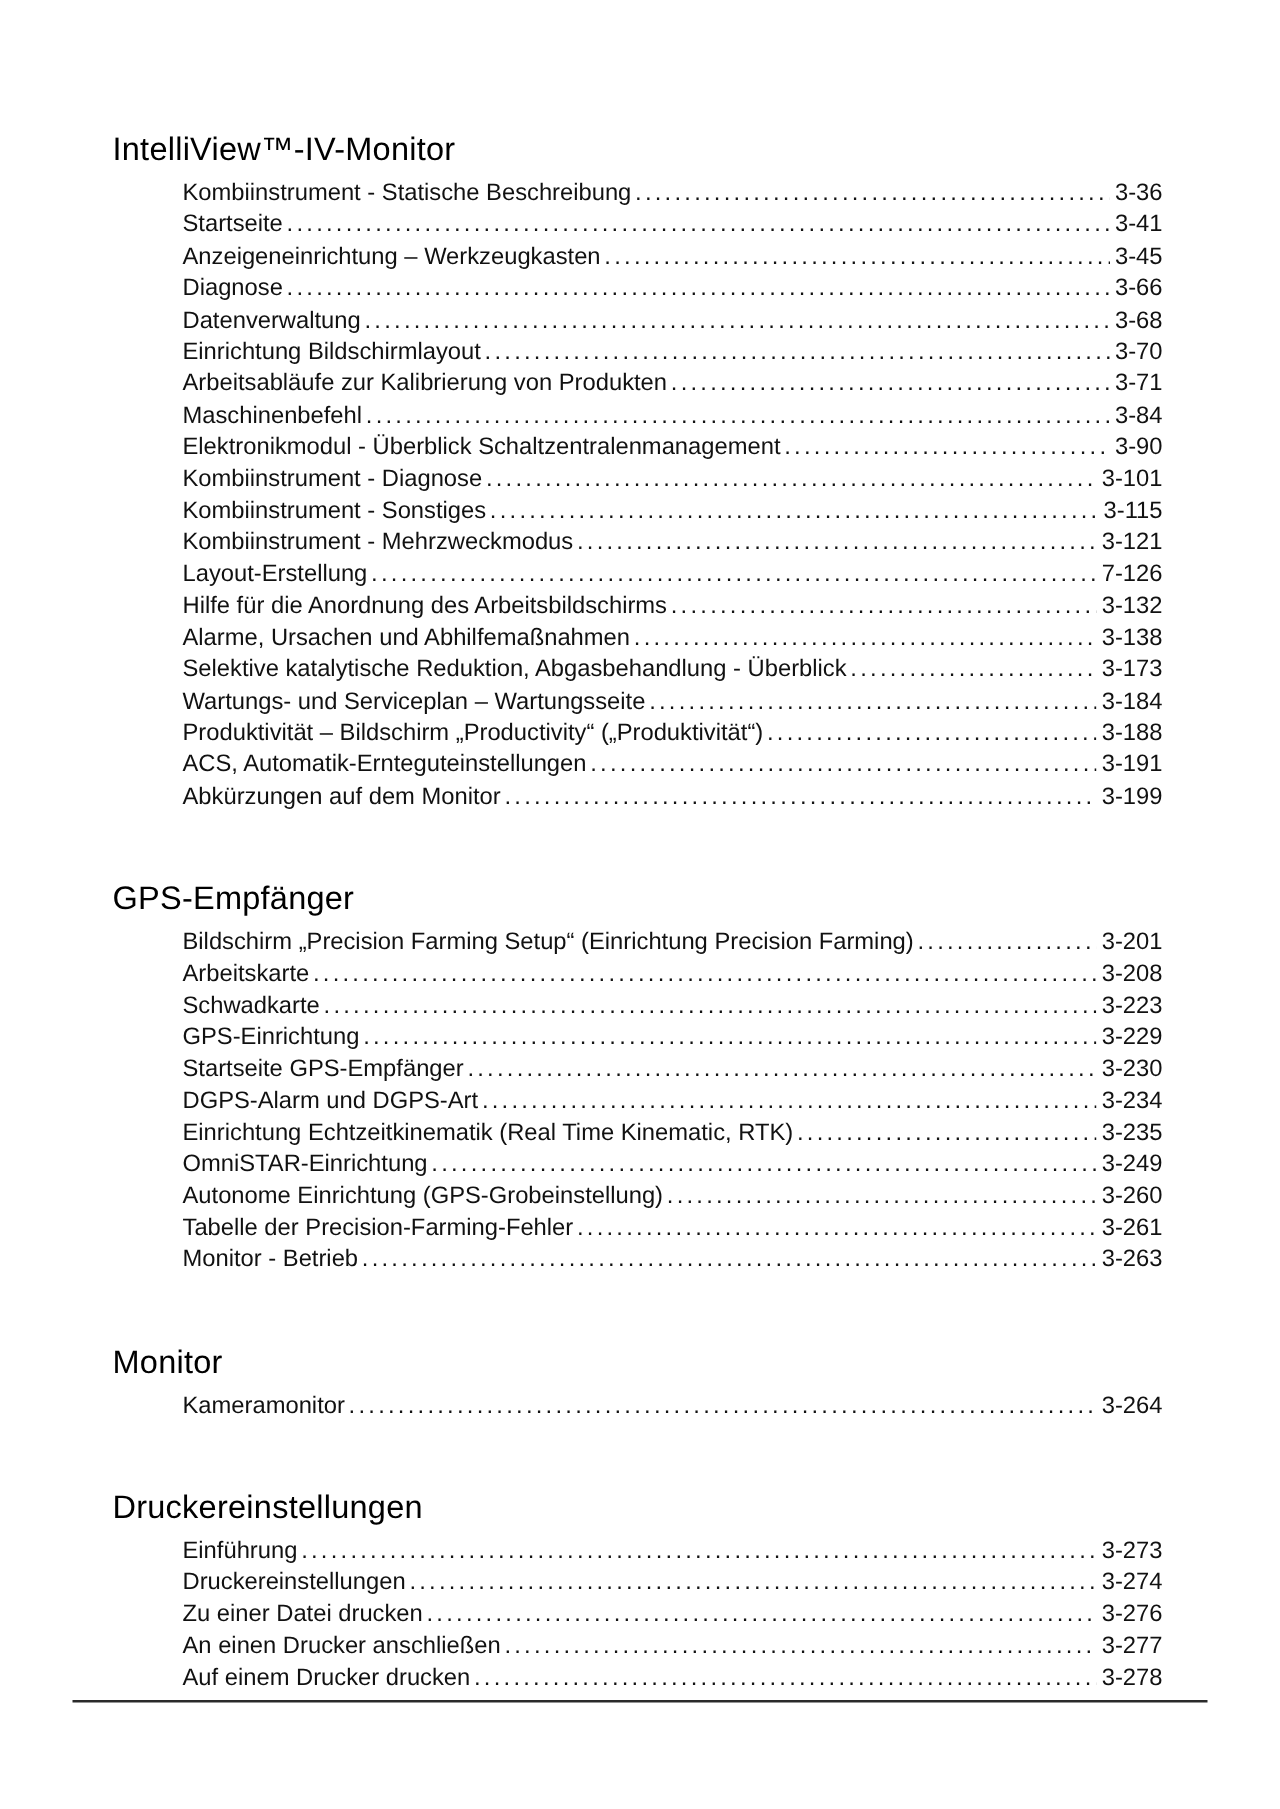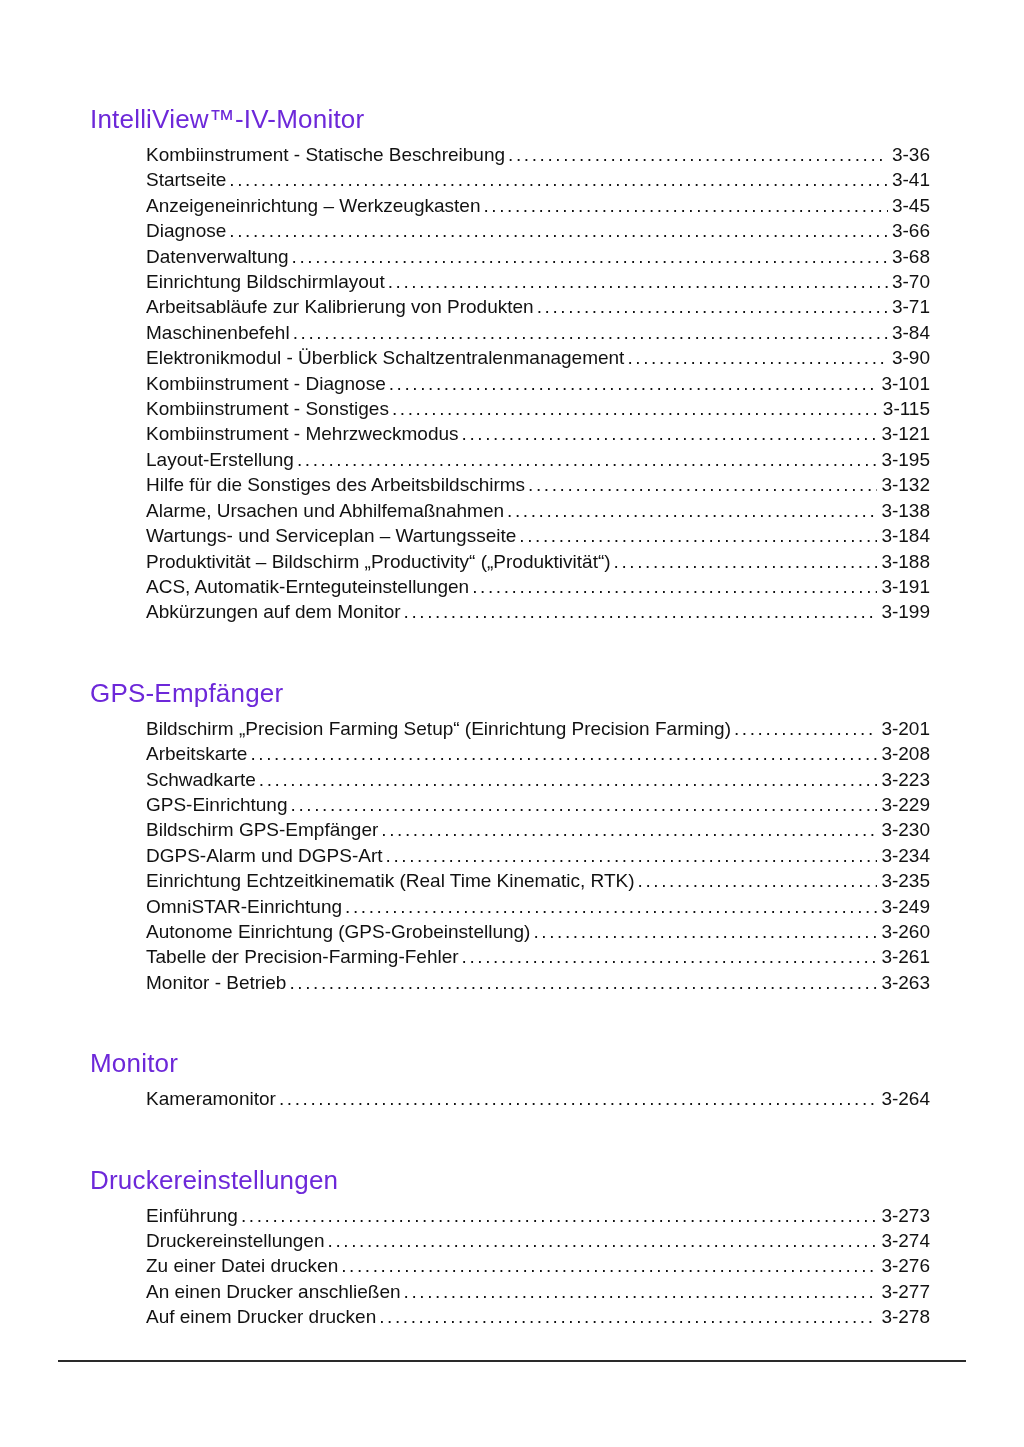--- a/index.html
+++ b/index.html
@@ -19,21 +19,21 @@
     padding: 103px 94px 0 90px;
   }
   .toc-section + .toc-section {
     margin-top: 52px;
   }
   .section-title {
     font-size: 26px;
     font-weight: 400;
     line-height: 32px;
     margin-bottom: 7px;
-    color: #6d28d9;
+    color: #000000;
     letter-spacing: 0.2px;
   }
   .toc-entries {
     margin-left: 33px;
   }
   .toc-entry {
     display: flex;
     align-items: baseline;
     font-size: 19px;
     line-height: 25.4px;
@@ -131,33 +131,38 @@
             <span class="entry-page">3-115</span>
           </div>
           <div class="toc-entry">
             <span class="entry-label">Kombiinstrument - Mehrzweckmodus</span>
             <span class="entry-dots"></span>
             <span class="entry-page">3-121</span>
           </div>
           <div class="toc-entry">
             <span class="entry-label">Layout-Erstellung</span>
             <span class="entry-dots"></span>
-            <span class="entry-page">3-195</span>
-          </div>
-          <div class="toc-entry">
-            <span class="entry-label">Hilfe für die Sonstiges des Arbeitsbildschirms</span>
+            <span class="entry-page">7-126</span>
+          </div>
+          <div class="toc-entry">
+            <span class="entry-label">Hilfe für die Anordnung des Arbeitsbildschirms</span>
             <span class="entry-dots"></span>
             <span class="entry-page">3-132</span>
           </div>
           <div class="toc-entry">
             <span class="entry-label">Alarme, Ursachen und Abhilfemaßnahmen</span>
             <span class="entry-dots"></span>
             <span class="entry-page">3-138</span>
           </div>
           <div class="toc-entry">
+            <span class="entry-label">Selektive katalytische Reduktion, Abgasbehandlung - Überblick</span>
+            <span class="entry-dots"></span>
+            <span class="entry-page">3-173</span>
+          </div>
+          <div class="toc-entry">
             <span class="entry-label">Wartungs- und Serviceplan – Wartungsseite</span>
             <span class="entry-dots"></span>
             <span class="entry-page">3-184</span>
           </div>
           <div class="toc-entry">
             <span class="entry-label">Produktivität – Bildschirm „Productivity“ („Produktivität“)</span>
             <span class="entry-dots"></span>
             <span class="entry-page">3-188</span>
           </div>
           <div class="toc-entry">
@@ -189,21 +194,21 @@
             <span class="entry-label">Schwadkarte</span>
             <span class="entry-dots"></span>
             <span class="entry-page">3-223</span>
           </div>
           <div class="toc-entry">
             <span class="entry-label">GPS-Einrichtung</span>
             <span class="entry-dots"></span>
             <span class="entry-page">3-229</span>
           </div>
           <div class="toc-entry">
-            <span class="entry-label">Bildschirm GPS-Empfänger</span>
+            <span class="entry-label">Startseite GPS-Empfänger</span>
             <span class="entry-dots"></span>
             <span class="entry-page">3-230</span>
           </div>
           <div class="toc-entry">
             <span class="entry-label">DGPS-Alarm und DGPS-Art</span>
             <span class="entry-dots"></span>
             <span class="entry-page">3-234</span>
           </div>
           <div class="toc-entry">
             <span class="entry-label">Einrichtung Echtzeitkinematik (Real Time Kinematic, RTK)</span>

